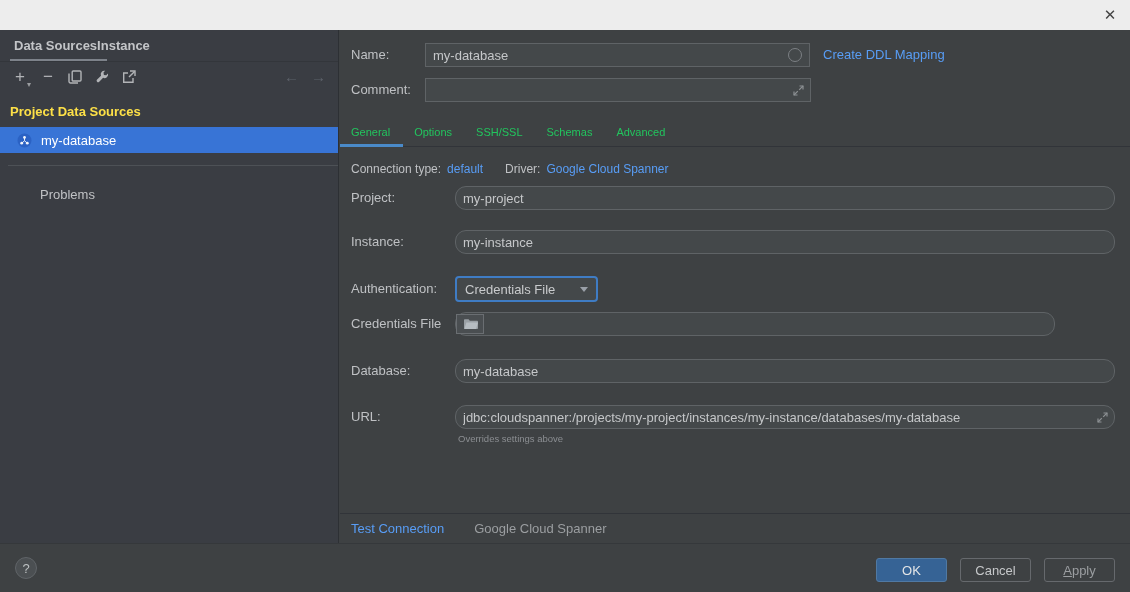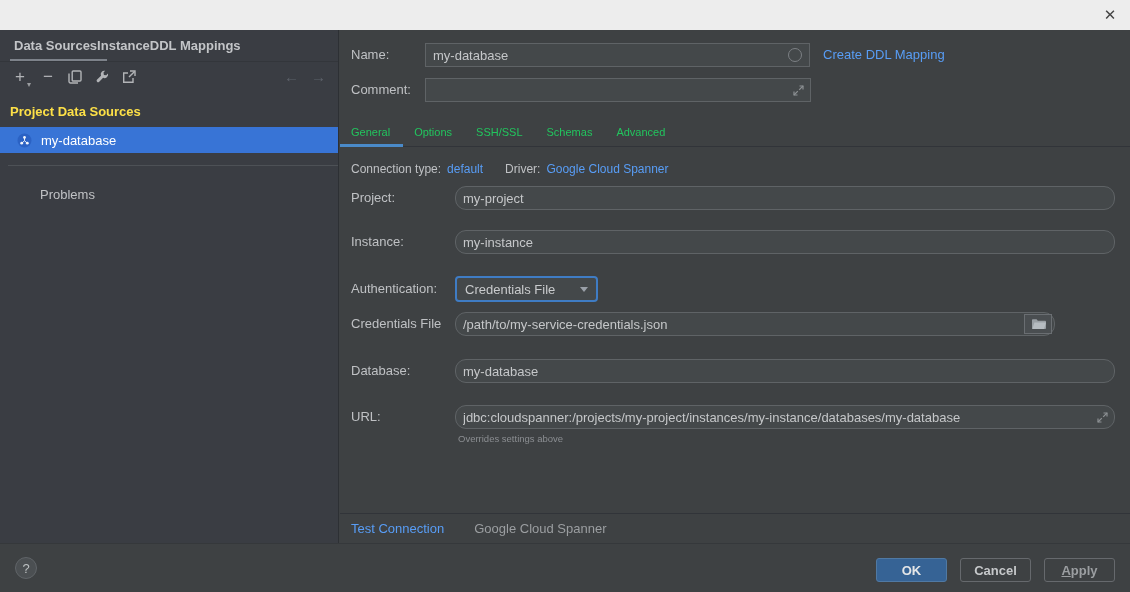--- a/index.html
+++ b/index.html
@@ -89,42 +89,41 @@
   .test-driver { margin-left:30px; font-size:13px; color:#9b9ea1; }
   .undo-ic { margin-left:auto; color:#a3a6a9; font-size:16px; line-height:16px; }
 
   
   .footer { position:absolute; left:0; top:543px; width:1130px; height:49px; background:#3e4143;
             border-top:1px solid #35383b; }
   .help-btn { position:absolute; left:15px; top:13px; width:22px; height:22px; border-radius:50%;
             background:#4b4f52; border:1px solid #606468; color:#bcc0c2; font-size:13px;
             display:flex; align-items:center; justify-content:center; }
   .btn-group { position:absolute; right:15px; top:14px; display:flex; gap:13px; }
-  .btn { height:24px; min-width:71px; padding:0 12px; border-radius:3px; font-size:13px; font-weight:700;
+  .btn { height:24px; min-width:71px; padding:0 12px; border-radius:3px; font-size:13px; font-weight:400;
             display:flex; align-items:center; justify-content:center; cursor:default;
             font-family:"Liberation Sans",sans-serif; }
   .btn-ok { background:#366395; border:1px solid #5079a3; color:#e3e5e7; }
   .btn-plain { background:transparent; border:1px solid #66696d; color:#c6c8ca; }
   .btn-apply { color:#9b9ea1; }
   .btn-apply .u { text-decoration:underline; }
 </style>
 </head>
 <body>
 
 <div class="screen">
 
   <div class="titlebar">
     <div class="close-x">✕</div>
   </div>
 
   <div class="sidebar">
     <div class="side-tabs">
       <div class="side-tab active">Data Sources</div>
       <div class="side-tab">Instance</div>
-      <div class="side-tab">DDL Mappings</div>
     </div>
 
     <div class="side-toolbar">
       <div class="tb-icon add-wrap">
         <span class="add-plus">+</span>
         <span class="add-caret">▾</span>
       </div>
       <div class="tb-icon minus">−</div>
       <div class="tb-icon">
         <svg width="14" height="14" viewBox="0 0 14 14" fill="none" stroke="currentColor" stroke-width="1.4">
@@ -236,21 +235,20 @@
     </div>
 
     <div class="form-label" style="top:247px;">Authentication:</div>
     <div class="dropdown">
       <span class="dd-text">Credentials File</span>
       <span class="dd-caret"></span>
     </div>
 
     <div class="form-label top-cred">Credentials File</div>
     <div class="tfield frm-field w-cred top-cred">
-      <input value="/path/to/my-service-credentials.json" style="">
       <span class="folder-btn">
         <svg width="15" height="12" viewBox="0 0 15 12">
           <path d="M1 2.2c0-.6.4-1 1-1h3.6l1.2 1.5H14c.5 0 1 .4 1 1V10c0 .6-.5 1-1 1H2c-.6 0-1-.4-1-1V2.2z" fill="#9aa0a5"></path>
           <path d="M3.4 4.6H15L13 11H1.4l2-6.4z" fill="#b6bcc1"></path>
         </svg>
       </span>
     </div>
 
     <div class="form-label top-db">Database:</div>
     <div class="tfield frm-field w-long top-db">

